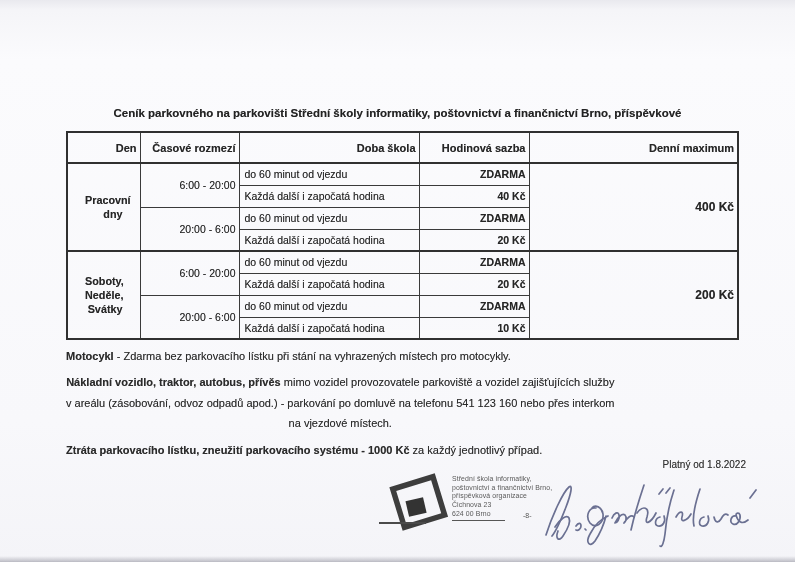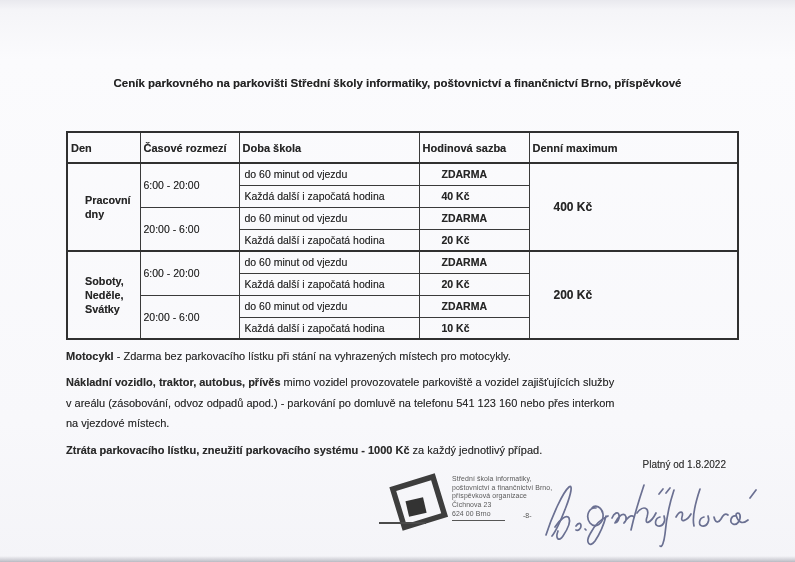--- a/index.html
+++ b/index.html
@@ -16,55 +16,55 @@
   .bottom-edge {
     position: absolute; left: 0; right: 0; bottom: 0; height: 6px;
     background: linear-gradient(180deg, rgba(200,200,208,0) 0%, #c2c2ca 90%, #aeaeb6 100%);
   }
 
   .title {
     position: absolute; top: 74px; left: 0; width: 100%;
     text-align: center; font-weight: bold; font-size: 11.5px; line-height: 18px;
     color: #232323;
   }
-  .title div { white-space: nowrap; }
+  .title div { white-space: nowrap; margin-top: 30px; }
 
   table.price-table {
     position: absolute; left: 66px; top: 131px;
     width: 671px;
     border-collapse: collapse; table-layout: fixed;
     border: 2.5px solid #303030;
     font-size: 10.5px; color: #262626;
   }
   .price-table th, .price-table td {
     border: 1px solid #3a3a3a;
     border-left-width: 1.5px; border-right-width: 1.5px;
-    text-align: left; vertical-align: middle;
+    text-align: right; vertical-align: middle;
     padding: 0 3px;
   }
   .price-table thead th {
     height: 31px; font-size: 11px; font-weight: bold;
     border-bottom: 2.5px solid #303030;
   }
   .price-table tbody tr { height: 22px; }
   .price-table tr.group-start td { border-top: 2.5px solid #303030; }
   td.day-cell { font-weight: bold; font-size: 10.8px; padding: 0 17px; }
   td.day-cell span { display: block; line-height: 14px; }
   td.duration-cell { text-align: left; padding-left: 5px; }
   td.rate-cell { font-weight: bold; padding-left: 22px; }
   td.max-cell { font-weight: bold; font-size: 12px; padding-left: 24px; }
 
   .note { position: absolute; left: 66px; font-size: 11px; color: #2b2b2b; }
-  .note div { white-space: nowrap; line-height: 20.5px; }
+  .note div { white-space: nowrap; line-height: 20.5px; text-align: center; }
   .note .b { font-weight: bold; }
   .note-1 { top: 346px; }
   .note-2 { top: 372px; }
   .note-3 { top: 440px; }
 
-  .validity { position: absolute; top: 459px; right: 69px; font-size: 10px; color: #333; }
+  .validity { position: absolute; top: 459px; right: 49px; font-size: 10px; color: #333; }
 
   .stamp-logo { position: absolute; left: 388px; top: 477px; overflow: visible; }
   .stamp-underline-left {
     position: absolute; left: 379px; top: 522px; width: 47px; height: 2px; background: #4a4a4a;
   }
   .stamp-text {
     position: absolute; left: 452px; top: 475px; width: 110px;
     font-size: 6.9px; line-height: 8.7px; color: #585858;
     text-shadow: none; letter-spacing: 0.1px;
   }

